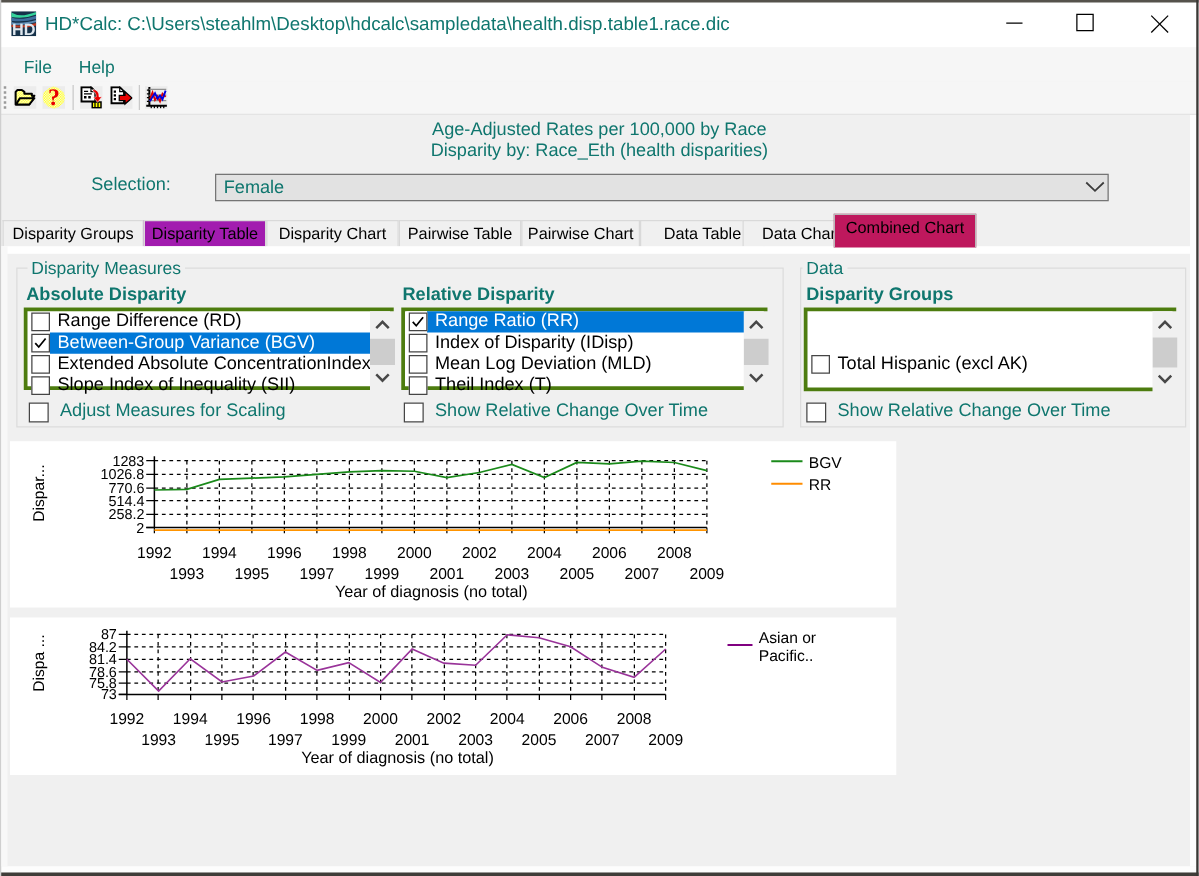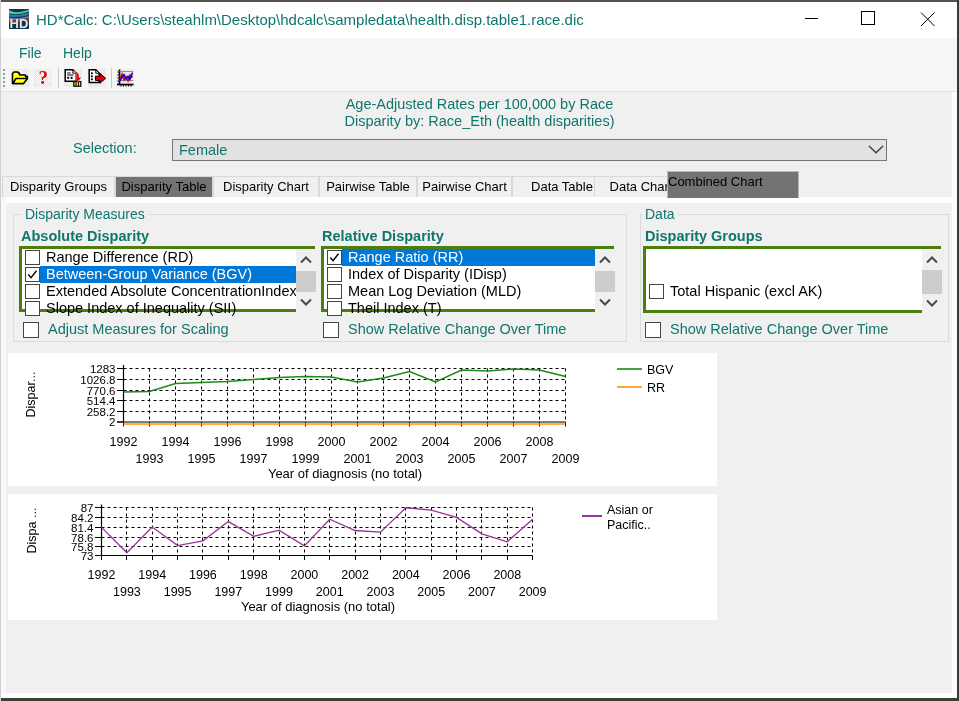--- a/index.html
+++ b/index.html
@@ -113,27 +113,27 @@
 </svg>
 <div class="txt" style="left:0;top:96px;width:959px;text-align:center;font-size:14.5px;">Age-Adjusted Rates per 100,000 by Race</div>
 <div class="txt" style="left:0;top:113px;width:959px;text-align:center;font-size:14.5px;">Disparity by: Race_Eth (health disparities)</div>
 <div class="txt" style="left:73px;top:140px;font-size:14.5px;">Selection:</div>
 <div class="abs" style="left:172px;top:139px;width:715px;height:22px;background:#e2e2e2;border:1px solid #757575;box-sizing:border-box;"></div>
 <div class="txt" style="left:179px;top:142px;font-size:14.5px;">Female</div>
 <svg class="abs" style="left:867px;top:144px" width="18" height="11" viewBox="0 0 18 11">
 <polyline points="2,2 9,8.7 16,2" fill="none" stroke="#3c3c3c" stroke-width="1.4"></polyline>
     </svg>
 <div class="abs" style="left:2px;top:176px;width:113px;height:21px;background:#f0f0f0;border:1px solid #d9d9d9;border-bottom:none;box-sizing:border-box;text-align:center;font-size:13px;line-height:20px;white-space:nowrap;">Disparity Groups</div>
-<div class="abs" style="left:115px;top:176px;width:98px;height:21px;background:#737373;border:1px solid #d9d9d9;border-bottom:none;box-sizing:border-box;text-align:center;font-size:13px;line-height:20px;white-space:nowrap;">Disparity Table</div>
+<div class="abs" style="left:115px;top:176px;width:98px;height:21px;background:#a21caf;border:1px solid #d9d9d9;border-bottom:none;box-sizing:border-box;text-align:center;font-size:13px;line-height:20px;white-space:nowrap;">Disparity Table</div>
 <div class="abs" style="left:213px;top:176px;width:106px;height:21px;background:#f0f0f0;border:1px solid #d9d9d9;border-bottom:none;box-sizing:border-box;text-align:center;font-size:13px;line-height:20px;white-space:nowrap;">Disparity Chart</div>
 <div class="abs" style="left:319px;top:176px;width:98px;height:21px;background:#f0f0f0;border:1px solid #d9d9d9;border-bottom:none;box-sizing:border-box;text-align:center;font-size:13px;line-height:20px;white-space:nowrap;">Pairwise Table</div>
 <div class="abs" style="left:417px;top:176px;width:95px;height:21px;background:#f0f0f0;border:1px solid #d9d9d9;border-bottom:none;box-sizing:border-box;text-align:center;font-size:13px;line-height:20px;white-space:nowrap;">Pairwise Chart</div>
 <div class="abs" style="left:512px;top:176px;width:100px;height:21px;background:#f0f0f0;border:1px solid #d9d9d9;border-bottom:none;box-sizing:border-box;text-align:center;font-size:13px;line-height:20px;white-space:nowrap;">Data Table</div>
 <div class="abs" style="left:594px;top:176px;width:94px;height:21px;background:#f0f0f0;border:1px solid #d9d9d9;border-bottom:none;box-sizing:border-box;text-align:center;font-size:13px;line-height:20px;white-space:nowrap;">Data Chart</div>
-<div class="abs" style="left:667px;top:171px;width:132px;height:27px;background:#737373;border:1px solid #b8b8b8;border-bottom:none;box-sizing:border-box;text-align:left;font-size:13px;line-height:19px;white-space:nowrap;z-index:3;">Combined Chart</div>
+<div class="abs" style="left:667px;top:171px;width:114px;height:27px;background:#be185d;border:1px solid #b8b8b8;border-bottom:none;box-sizing:border-box;text-align:center;font-size:13px;line-height:19px;white-space:nowrap;z-index:3;">Combined Chart</div>
 <div class="abs" style="left:0;top:197px;width:953px;height:6px;background:#ffffff;"></div>
 <div class="abs" style="left:13px;top:214px;width:614px;height:128px;border:1px solid #dcdcdc;box-sizing:border-box;"></div>
 <div class="txt" style="left:22px;top:206px;font-size:14px;background:#f0f0f0;padding:0 3px;">Disparity Measures</div>
 <div class="abs" style="left:640px;top:214px;width:309px;height:128px;border:1px solid #dcdcdc;box-sizing:border-box;"></div>
 <div class="txt" style="left:642px;top:206px;font-size:14px;background:#f0f0f0;padding:0 3px;">Data</div>
 <div class="txt" style="left:21px;top:228px;font-size:14.5px;font-weight:bold;">Absolute Disparity</div>
 <div class="txt" style="left:322px;top:228px;font-size:14.5px;font-weight:bold;">Relative Disparity</div>
 <div class="txt" style="left:645px;top:228px;font-size:14.5px;font-weight:bold;">Disparity Groups</div>
 <div class="lb" style="left:19px;top:246px;width:296px;height:66px;box-sizing:border-box;">
       <div class="row" style="top:0px;width:274px;">

